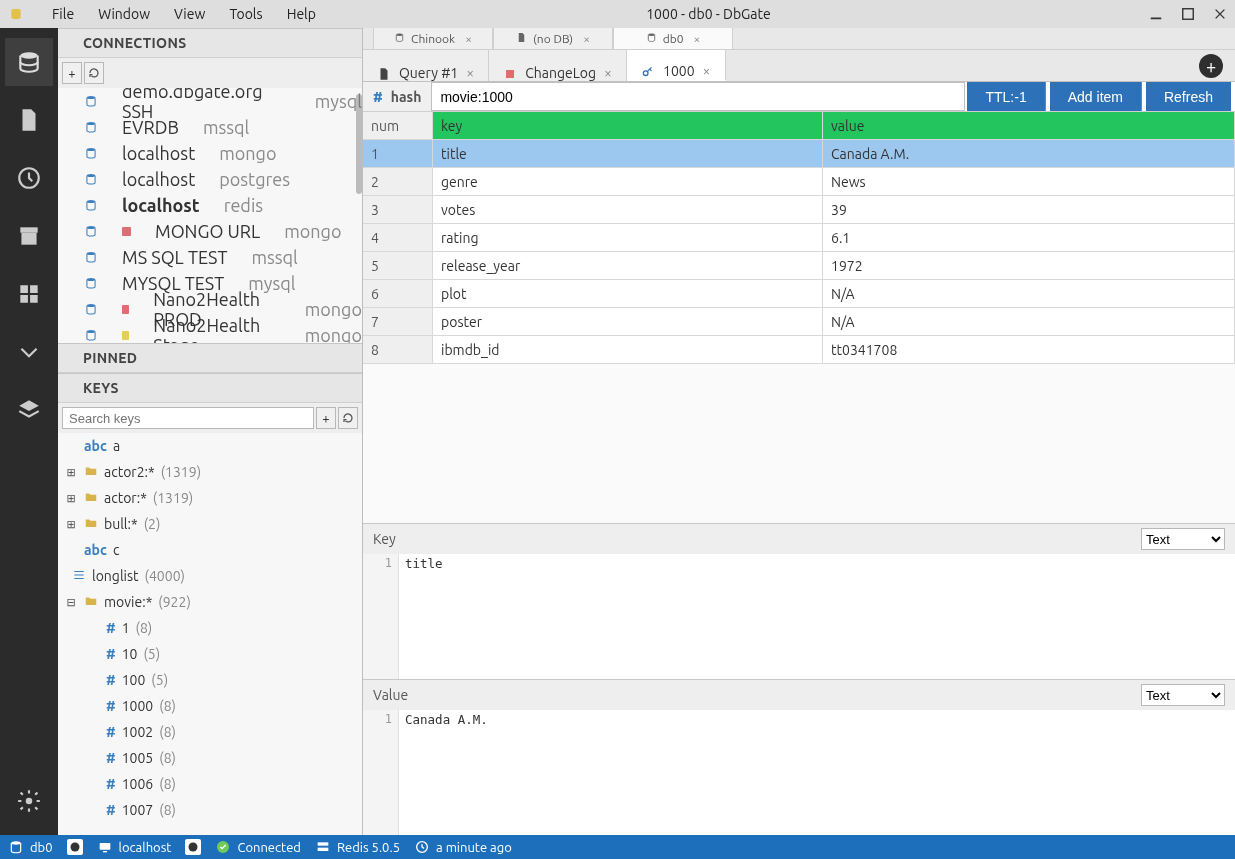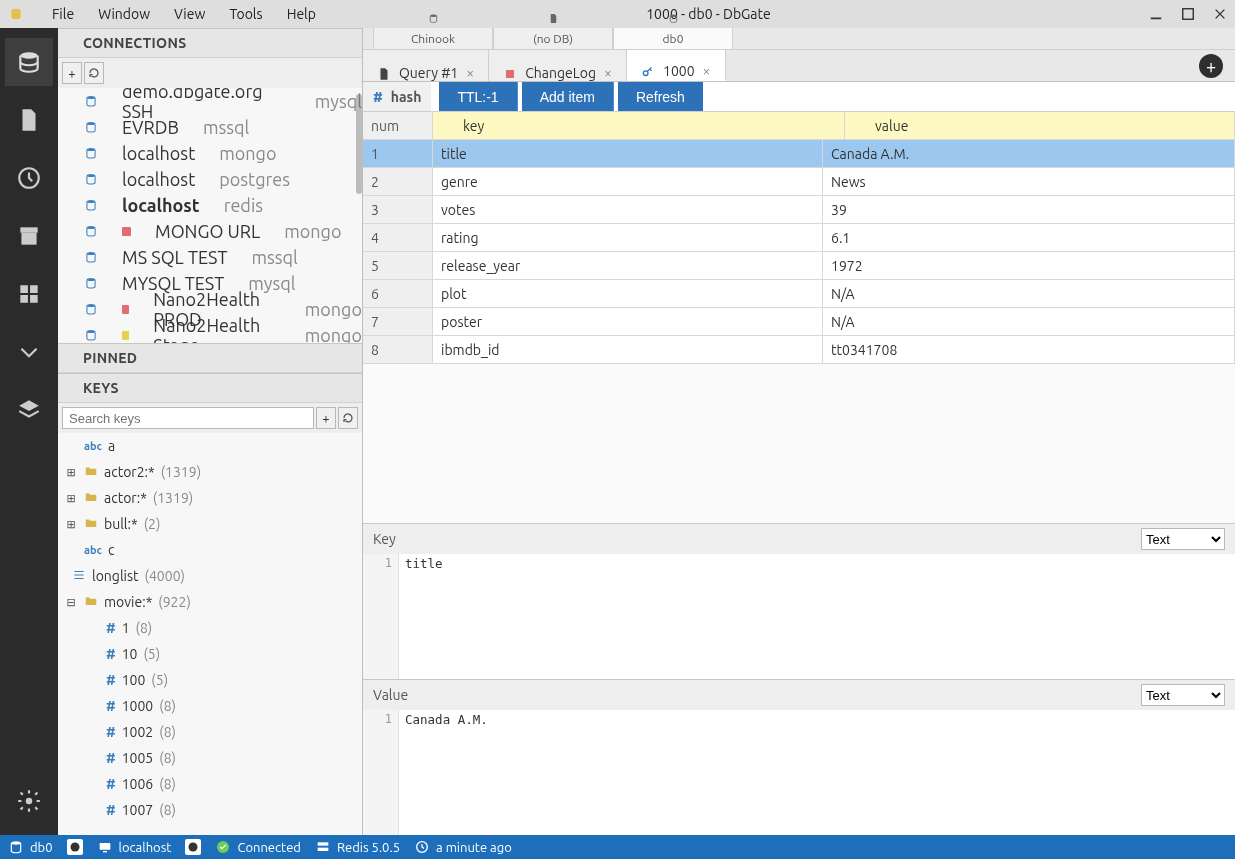--- a/index.html
+++ b/index.html
@@ -33,51 +33,51 @@
   .conn-type-icon { display:inline-flex; width:14px; }
   .square { width: 9px; height: 9px; display: inline-block; border-radius: 1px; }
   .sq-red { background: #e06c75; }
   .sq-yellow { background: #e5d04f; }
   .conn-name { color: #333; }
   .conn-name.bold { font-weight: 700; }
   .conn-engine { color: #8a8a8a; }
   .keys-list { overflow-y: scroll; flex: 1; }
   .tree-row { height: 26px; display: flex; align-items: center; font-size: 14px; gap: 6px; }
   .tree-exp { width: 14px; text-align: center; color: #555; font-size: 11px; cursor: pointer; }
-  .tree-abc { color: #3b7fbf; font-size: 11px; font-weight: 700; }
+  .tree-abc { color: #3b7fbf; font-size: 14px; font-weight: 700; }
   .tree-hash { color: #3b7fbf; font-weight: 700; font-size: 14px; }
   .tree-lines { color: #3b7fbf; font-size: 12px; }
   .tree-label { color: #333; }
   .tree-count { color: #888; }
   .scroll-indicator { position: absolute; right: 0; top: 30px; width: 6px; height: 170px; background: rgba(100,100,100,0.4); border-radius: 3px; }
   
   .mainarea { flex: 1; display: flex; flex-direction: column; min-width: 0; background: #fff; }
   .tabstrip-upper { height: 22px; background: #e8e8e8; border-bottom: 1px solid #cfcfcf; display: flex; align-items: stretch; padding-left: 10px; }
-  .dbtab { padding: 0 8px; display: flex; align-items: center; gap: 6px; font-size: 12px; color: #555; border-right: 1px solid #cfcfcf; border-left: 1px solid #cfcfcf; background: #efefef; min-width: 120px; justify-content: center; flex-direction: column; }
+  .dbtab { padding: 0 8px; display: flex; align-items: center; gap: 6px; font-size: 12px; color: #555; border-right: 1px solid #cfcfcf; border-left: 1px solid #cfcfcf; background: #efefef; min-width: 120px; justify-content: center; }
   .dbtab.active { background: #fafafa; }
   .dbtab .close { color: #888; font-size: 12px; margin-left: 4px; }
   .tabstrip-lower { height: 32px; background: #e8e8e8; border-bottom: 1px solid #c2c2c2; display: flex; align-items: stretch; }
   .filetab { padding: 0 14px; display: flex; align-items: flex-end; gap: 8px; font-size: 14px; border-right: 1px solid #d0d0d0; background: #eee; }
   .filetab.active { background: #fff; border-bottom: 2px solid #fff; }
   .filetab .ic { width: 14px; height: 14px; display:inline-flex; align-items:center; justify-content:center; }
   .filetab .close { color: #888; font-size: 14px; }
   .tab-spacer { flex: 1; }
   .add-circle { width: 24px; height: 24px; border-radius: 50%; background: #2f2f2f; color: #fff; display: flex; align-items: center; justify-content: center; font-size: 18px; margin: 4px 12px 0 0; }
   
   .hash-toolbar { display: flex; align-items: stretch; height: 30px; border-bottom: 1px solid #cfcfcf; }
   .hash-left { display: flex; align-items: center; gap: 8px; padding: 0 10px; background: #f0f0f0; font-weight: 700; color: #555; }
   .hash-left .hash-sign { color: #3b7fbf; font-weight: 800; }
   .hash-input { flex: 1; border: 1px solid #c0c0c0; padding: 0 8px; font-size: 14px; }
   .btn { background: #2d71b8; color: #fff; border: none; padding: 0 18px; font-size: 14px; cursor: pointer; border-right: 1px solid rgba(255,255,255,0.2); white-space: nowrap; }
   .btn:last-child { border-right: none; }
-  .btn-group { display: flex; gap: 4px; padding-left: 8px; padding-right:4px; align-items: stretch; }
+  .btn-group { display: flex; gap: 4px; padding-left: 2px; padding-right:4px; align-items: stretch; }
   
   .datagrid { flex: 0 0 auto; }
   .grid-row { display: flex; height: 28px; border-bottom: 1px solid #d8d8d8; align-items: stretch; }
-  .grid-row.header { background: #fef9c3; font-weight: 400; color: #333; gap: 22px; }
+  .grid-row.header { background: #22c55e; font-weight: 400; color: #333; }
   .grid-row.selected { background: #9cc7ef; }
   .cell { border-right: 1px solid #d8d8d8; padding: 0 8px; display: flex; align-items: center; overflow: hidden; white-space: nowrap; }
   .c-num { width: 70px; background: #efefef; color: #555; }
   .grid-row.selected .c-num { background: #9cc7ef; }
   .c-key { width: 390px; }
   .c-val { flex: 1; }
   .grid-fill { flex: 1; background: #fafafa; }
   
   .kv-section { border-top: 1px solid #c8c8c8; display: flex; flex-direction: column; }
   .kv-header { height: 30px; background: #eee; display: flex; align-items: center; padding: 0 10px; color: #555; }
@@ -482,20 +482,21 @@
           </div>
         <div class="tab-spacer"></div>
         <div class="add-circle">+</div>
       </div>
 
       <div class="hash-toolbar">
         <div class="hash-left">
           <span class="hash-sign">#</span>
           <span>hash</span>
         </div>
+        <input class="hash-input" value="movie:1000" style="">
         <div class="btn-group">
           <button class="btn">TTL:-1</button>
           <button class="btn">Add item</button>
           <button class="btn">Refresh</button>
         </div>
       </div>
 
       <div class="datagrid">
         <div class="grid-row header">
           <div class="cell c-num">num</div>

